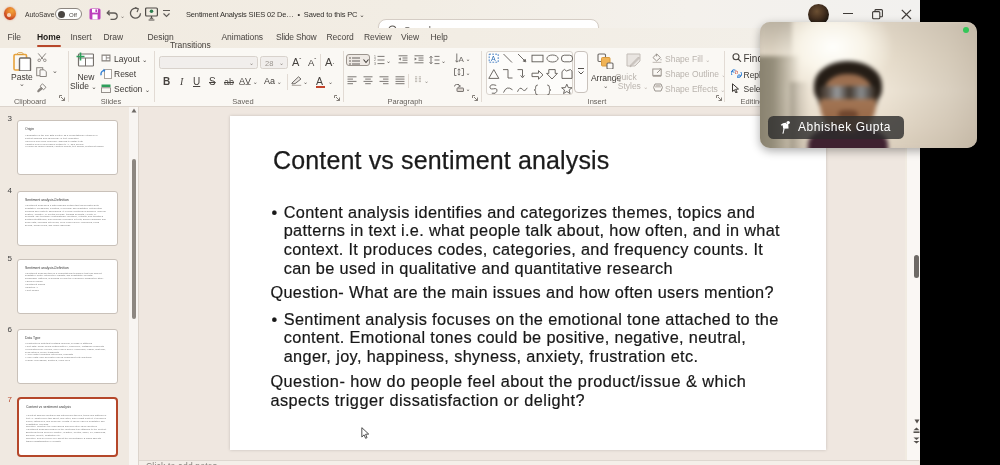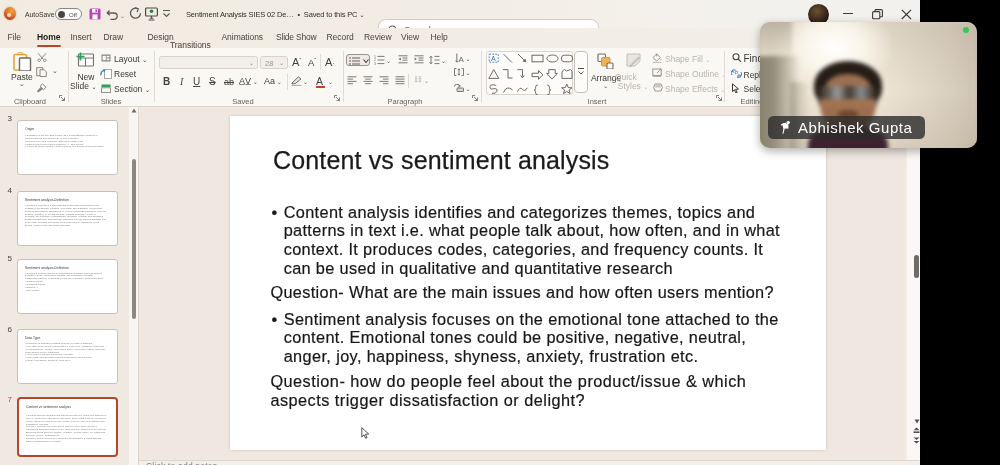--- a/index.html
+++ b/index.html
@@ -22,21 +22,21 @@
   .thumb { position:absolute; left:17px; width:101px; height:55px; background:#fff; border:1px solid #C9C1B9; border-radius:3px; overflow:hidden; }
   .tnum { position:absolute; left:0px; width:12px; text-align:right; font-size:8px; color:#444; }
   .ttitle { font-size:3.4px; color:#3a3a3a; position:absolute; left:7px; top:6px; }
   .ttext { position:absolute; left:7px; font-size:2.2px; color:#6a6a6a; line-height:1.3; width:81px; letter-spacing:.1px;}
   #vscroll { position:absolute; left:907px; top:107px; width:13px; height:353px; background:#FAF7F4; }
   #statusstrip { position:absolute; left:139px; top:460px; width:780px; height:5px; background:#F4EFE9; border-top:1px solid #DED7D0; }
   
   #cam { position:absolute; left:760px; top:22px; width:217px; height:126px; border-radius:10px; overflow:hidden; box-shadow:0 3px 10px rgba(0,0,0,.33); background:#D9CEC0; }
   #scene { position:absolute; left:0; top:0; width:217px; height:126px; filter:blur(2.2px); }
   #tag { font-weight:400; letter-spacing:0.55px; }
-  #tag { position:absolute; left:8px; top:94px; height:23px; border-radius:5.5px; background:rgba(44,44,44,.8); color:#fff; font-size:15px; line-height:23px; padding:0 13px 0 30px; }
+  #tag { position:absolute; left:8px; top:94px; height:23px; border-radius:5.5px; background:rgba(44,44,44,.8); color:#fff; font-size:12px; line-height:23px; padding:0 13px 0 30px; }
   .bodyl { position:absolute; left:41.4px; font-size:16.3px; line-height:18.7px; color:#181818; white-space:nowrap; letter-spacing:0.35px; -webkit-text-stroke:0.2px #181818; }
   .bu { display:inline-block; width:12.3px; }
   .ind { display:inline-block; width:12.3px; }
 </style>
 </head>
 <body>
 <div id="app">
   <div id="titlebar">
     <div class="abs" style="left:4px;top:7px;width:12px;height:13px;border-radius:50%;background:radial-gradient(circle at 65% 30%,#F2A63B 0%,#E0712A 45%,#C03A20 75%,#A82717 100%);box-shadow:0 0 2px rgba(200,80,30,.5);"></div>
     <div class="abs" style="left:7px;top:13px;width:3.5px;height:3.5px;border-radius:50%;background:#fce9df;opacity:.8;"></div>

